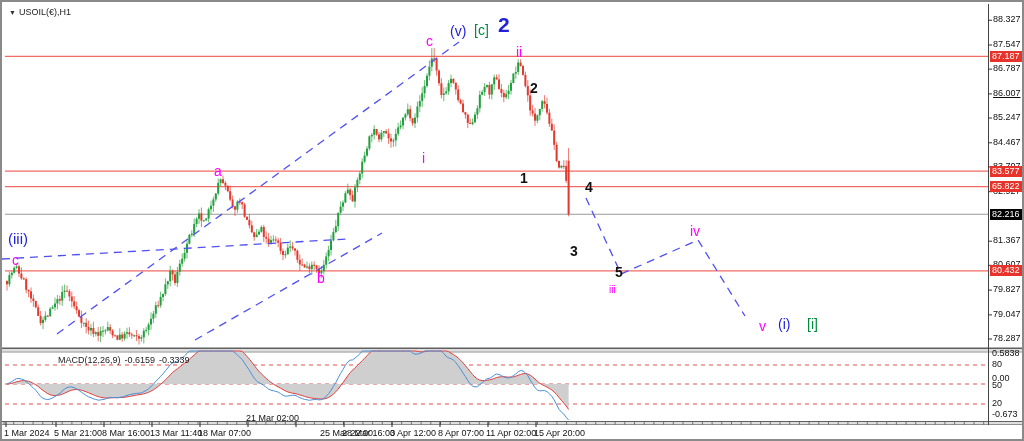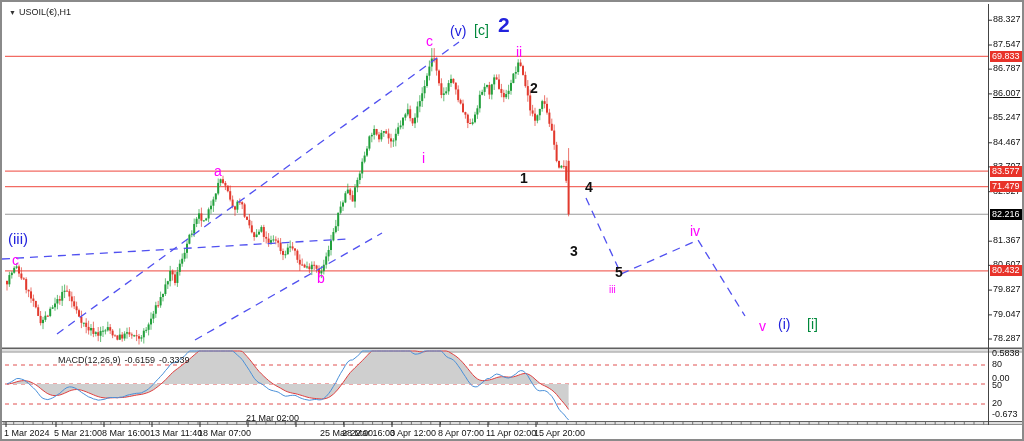--- a/index.html
+++ b/index.html
@@ -663,23 +663,23 @@
       <span class="lbl axis-lbl" style="left: 991px; top: 86.895px; text-decoration: underline;">86.007</span>
       <span class="lbl axis-lbl" style="left: 991px; top: 111.025px;">85.247</span>
       <span class="lbl axis-lbl" style="left: 991px; top: 135.79px;">84.467</span>
       <span class="lbl axis-lbl" style="left: 991px; top: 159.92px;">83.707</span>
       <span class="lbl axis-lbl" style="left: 991px; top: 184.685px;">82.927</span>
       <span class="lbl axis-lbl" style="left: 991px; top: 234.215px;">81.367</span>
       <span class="lbl axis-lbl" style="left: 991px; top: 258.345px;">80.607</span>
       <span class="lbl axis-lbl" style="left: 991px; top: 283.11px;">79.827</span>
       <span class="lbl axis-lbl" style="left: 991px; top: 307.875px;">79.047</span>
       <span class="lbl axis-lbl" style="left: 991px; top: 332.005px;">78.287</span>
-      <span class="badge red" style="top: 48.93px;">69.833</span>
+      <span class="badge red" style="top: 48.93px;">87.187</span>
       <span class="badge red" style="top: 163.547px;">83.577</span>
-      <span class="badge red" style="top: 179.137px;">71.479</span>
+      <span class="badge red" style="top: 179.137px;">65.822</span>
       <span class="badge black" style="top: 206.759px;">82.216</span>
       <span class="badge red" style="top: 263.401px;">80.432</span>
       <span class="lbl axis-lbl" style="left: 990px; top: 347px;">0.5838</span>
       <span class="lbl axis-lbl" style="left: 990px; top: 358px;">80</span>
       <span class="lbl axis-lbl" style="left: 990px; top: 372px; text-align: center;">0.00</span>
       <span class="lbl axis-lbl" style="left: 990px; top: 379px;">50</span>
       <span class="lbl axis-lbl" style="left: 990px; top: 397px;">20</span>
       <span class="lbl axis-lbl" style="left: 990px; top: 408px;">-0.673</span>
       <span class="lbl axis-lbl" style="left: 2px; top: 427px;">1 Mar 2024</span>
       <span class="lbl axis-lbl" style="left: 52px; top: 427px;">5 Mar 21:00</span>

